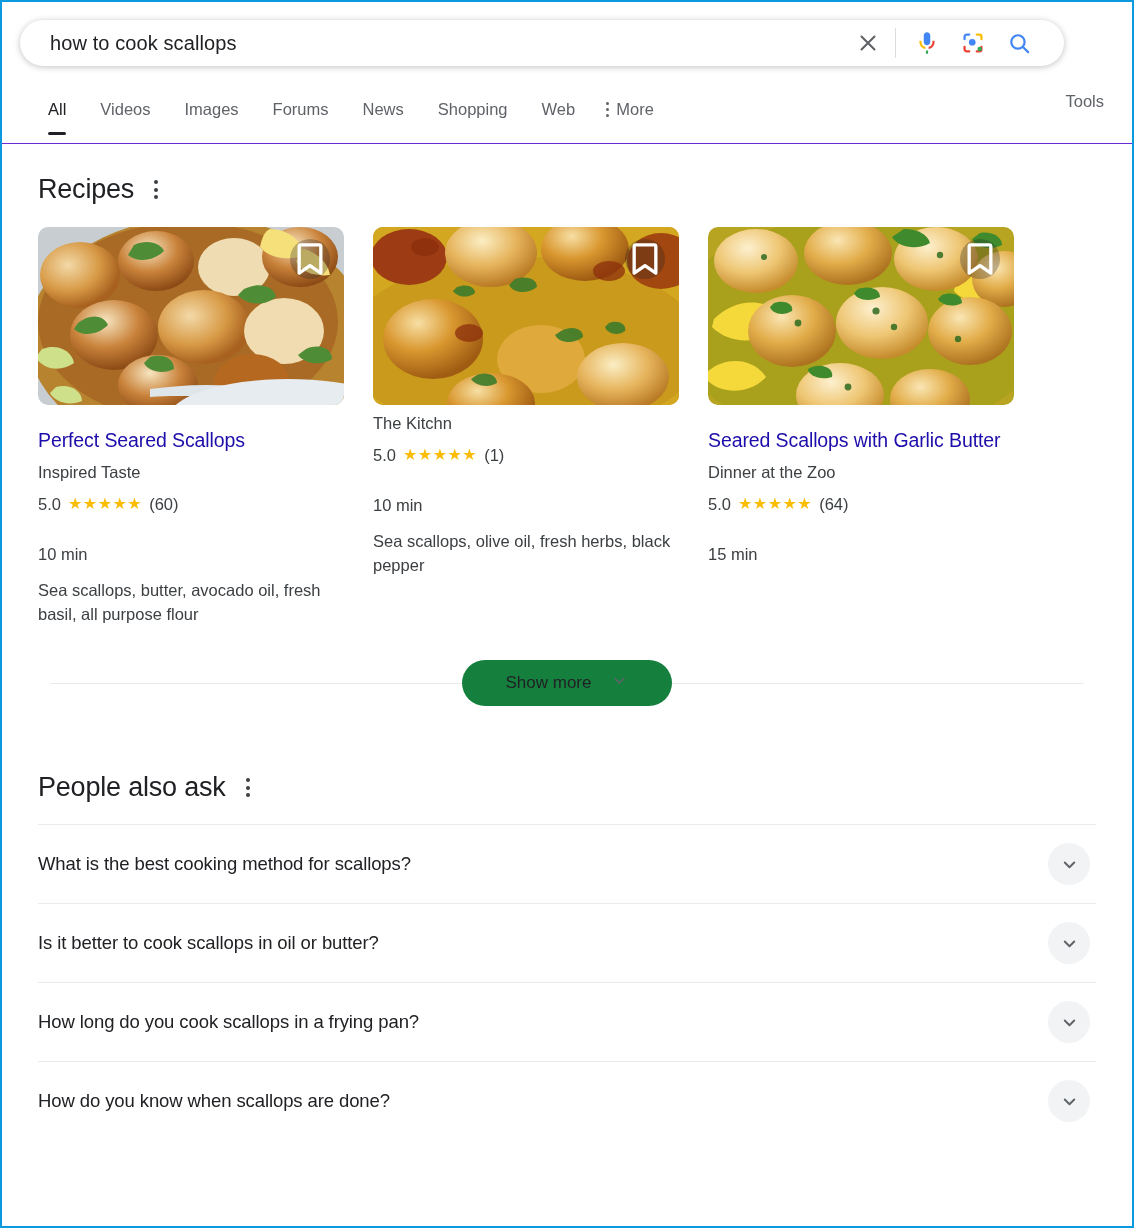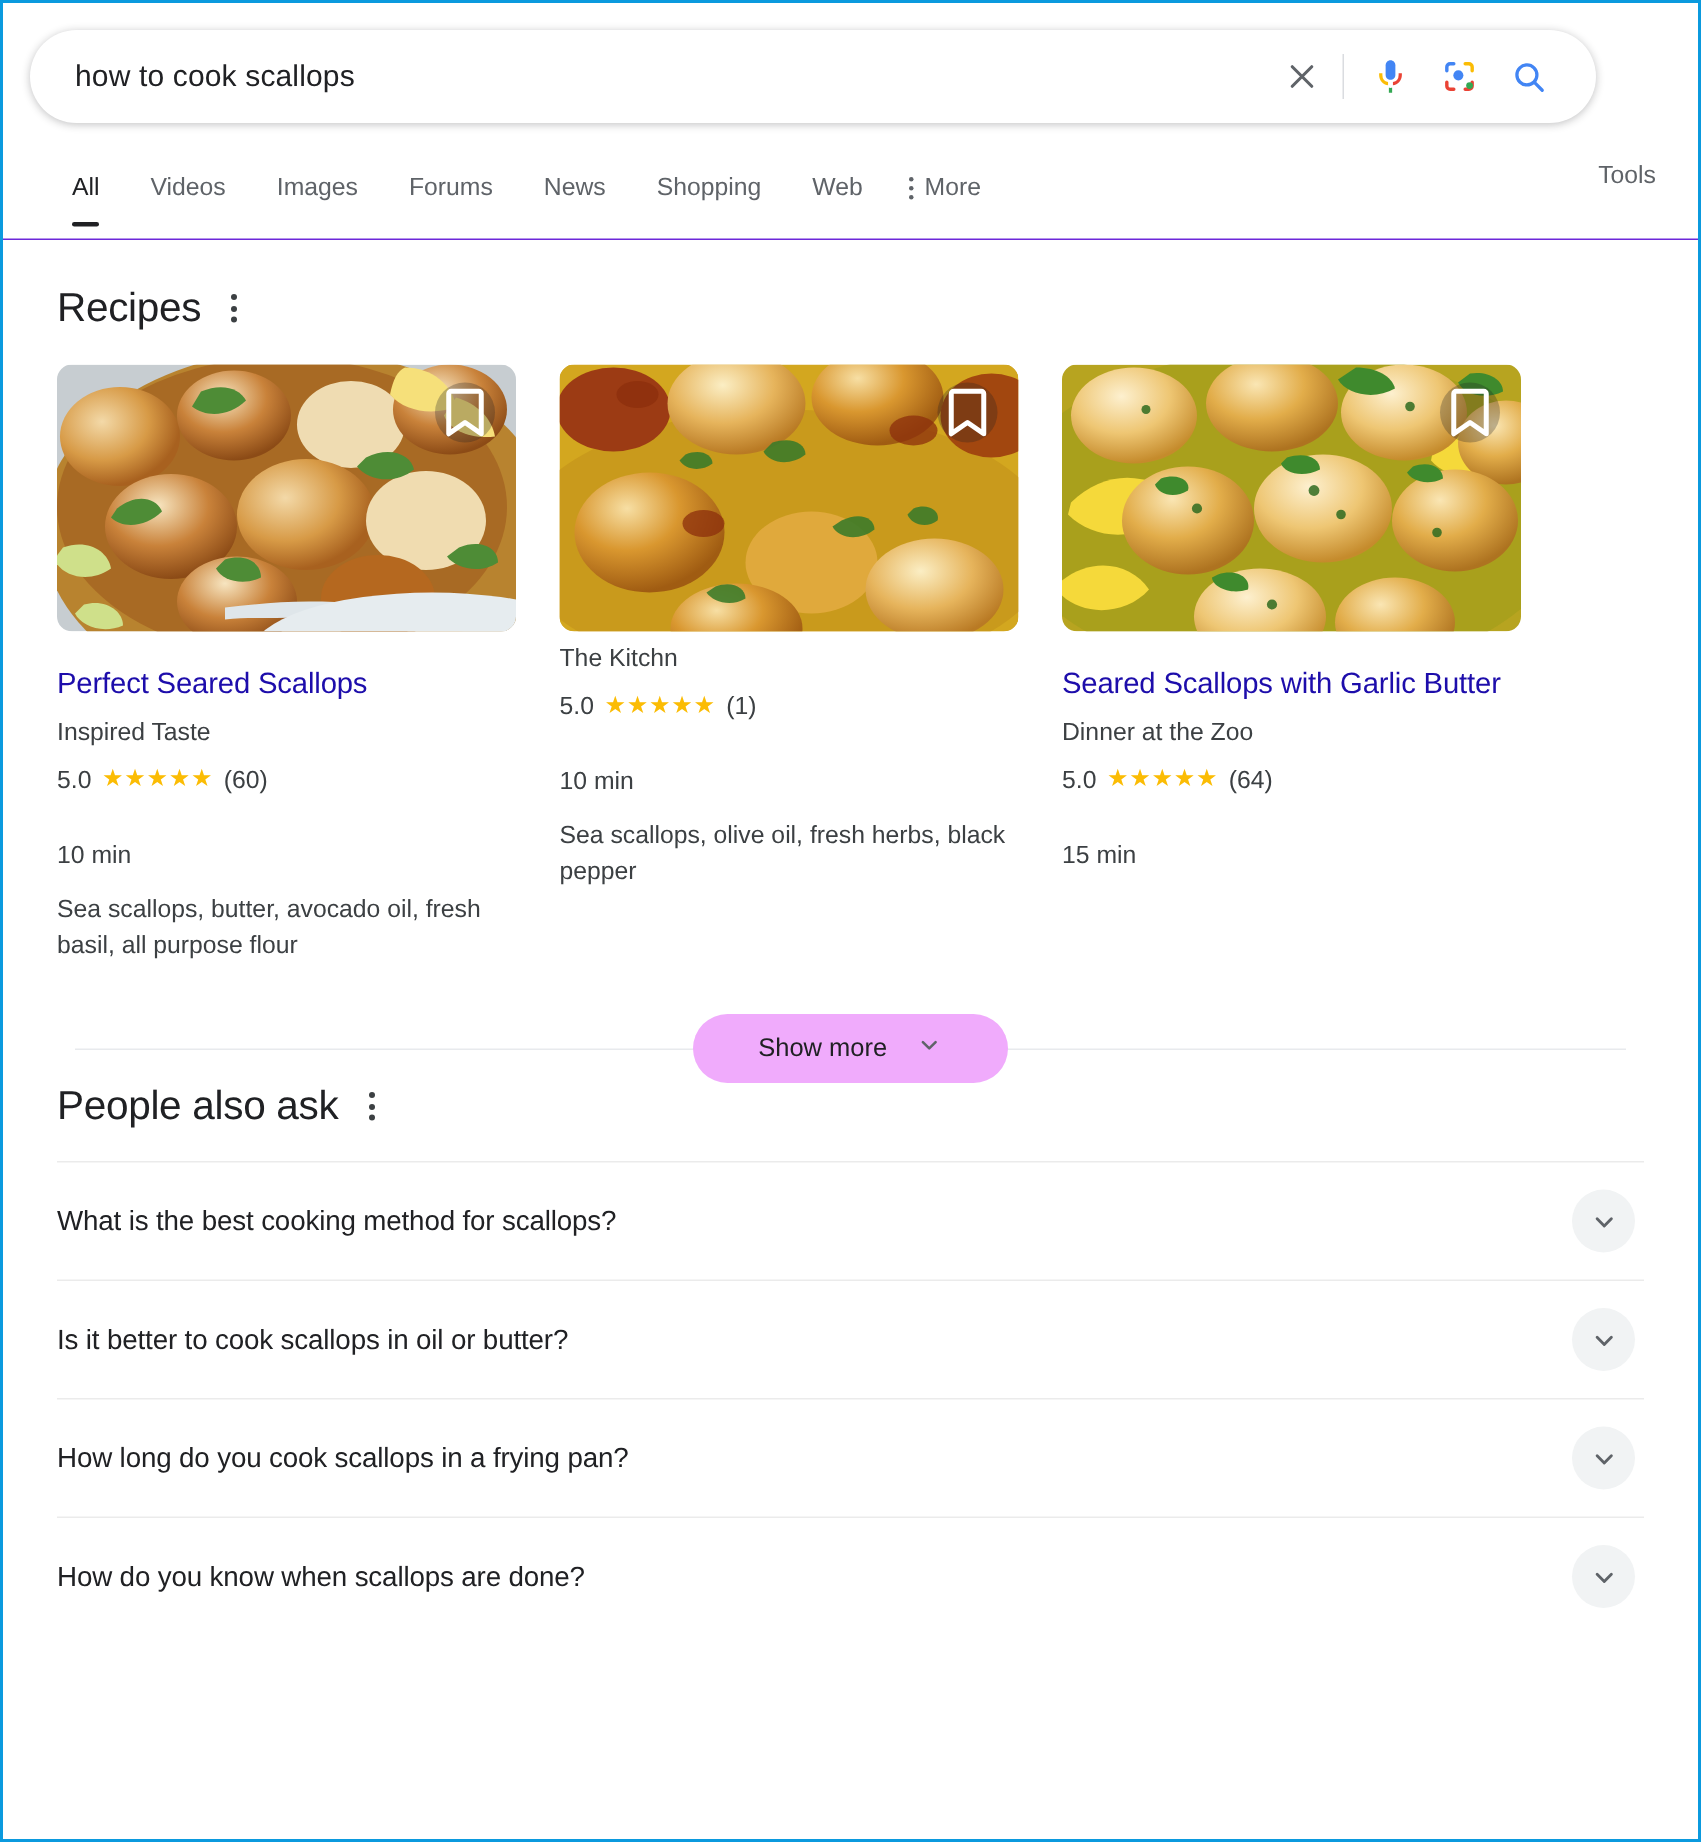--- a/index.html
+++ b/index.html
@@ -16,21 +16,21 @@
     border: 2px solid #0b9ade;
     color: #202124;
     position: relative;
   }
 
   
   .search-wrap {
     padding: 18px 18px 0 18px;
   }
   .search-box {
-    height: 62px;
+    height: 46px;
     border-radius: 32px;
     background: #fff;
     box-shadow: 0 1px 6px rgba(32,33,36,.28);
     display: flex;
     align-items: center;
     padding: 0 22px 0 30px;
     width: 1044px;
   }
   .search-input {
     flex: 1;
@@ -252,33 +252,33 @@
     top: 50%;
     height: 1px;
     background: #e8eaed;
   }
   .showmore-btn {
     position: relative;
     z-index: 2;
     height: 46px;
     padding: 0 44px;
     border-radius: 24px;
-    background: #f0abfc;
+    background: #15803d;
     border: none;
     display: flex;
     align-items: center;
     gap: 20px;
     font-size: 17px;
     color: #202124;
     font-family: "Liberation Sans", sans-serif;
     cursor: pointer;
   }
 
   
-  .paa { }
+  .paa { margin-top: 66px; }
   .paa .section-head { margin-top: 0; }
   .paa-list { margin-top: 21px; }
   .paa-item {
     border-top: 1px solid #ebebeb;
     height: 79px;
     display: flex;
     align-items: center;
     justify-content: space-between;
     cursor: pointer;
   }

